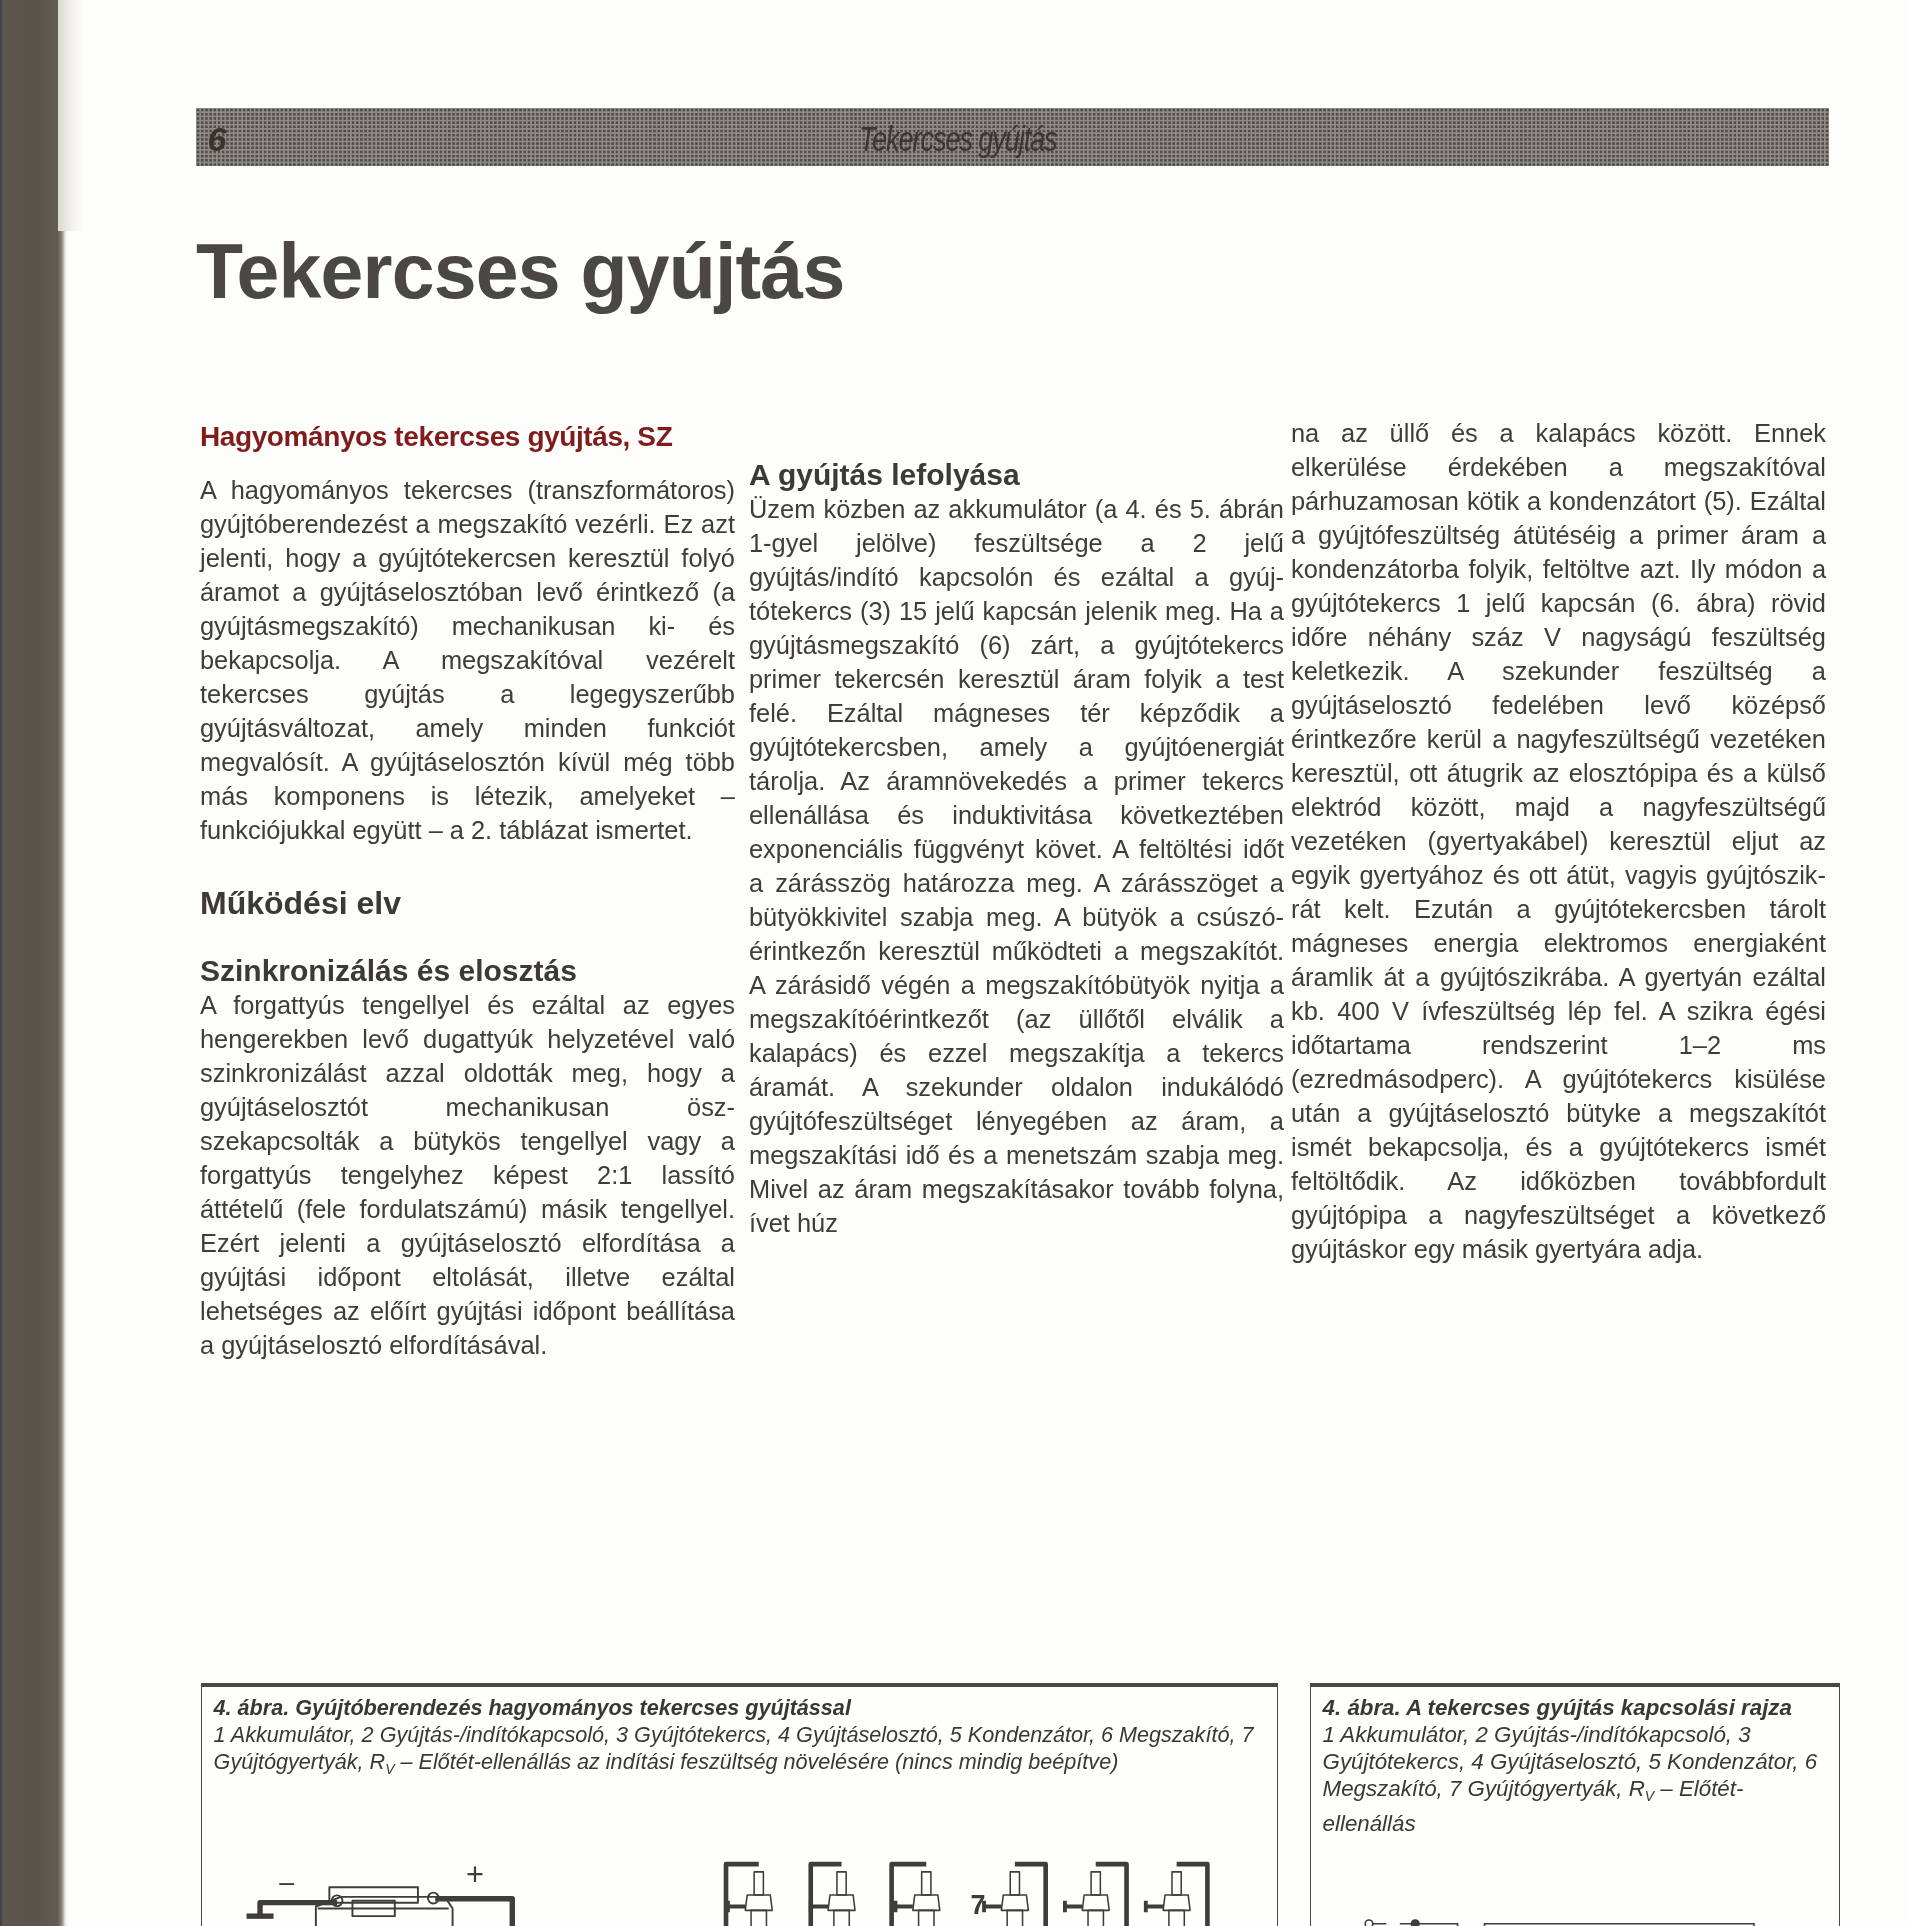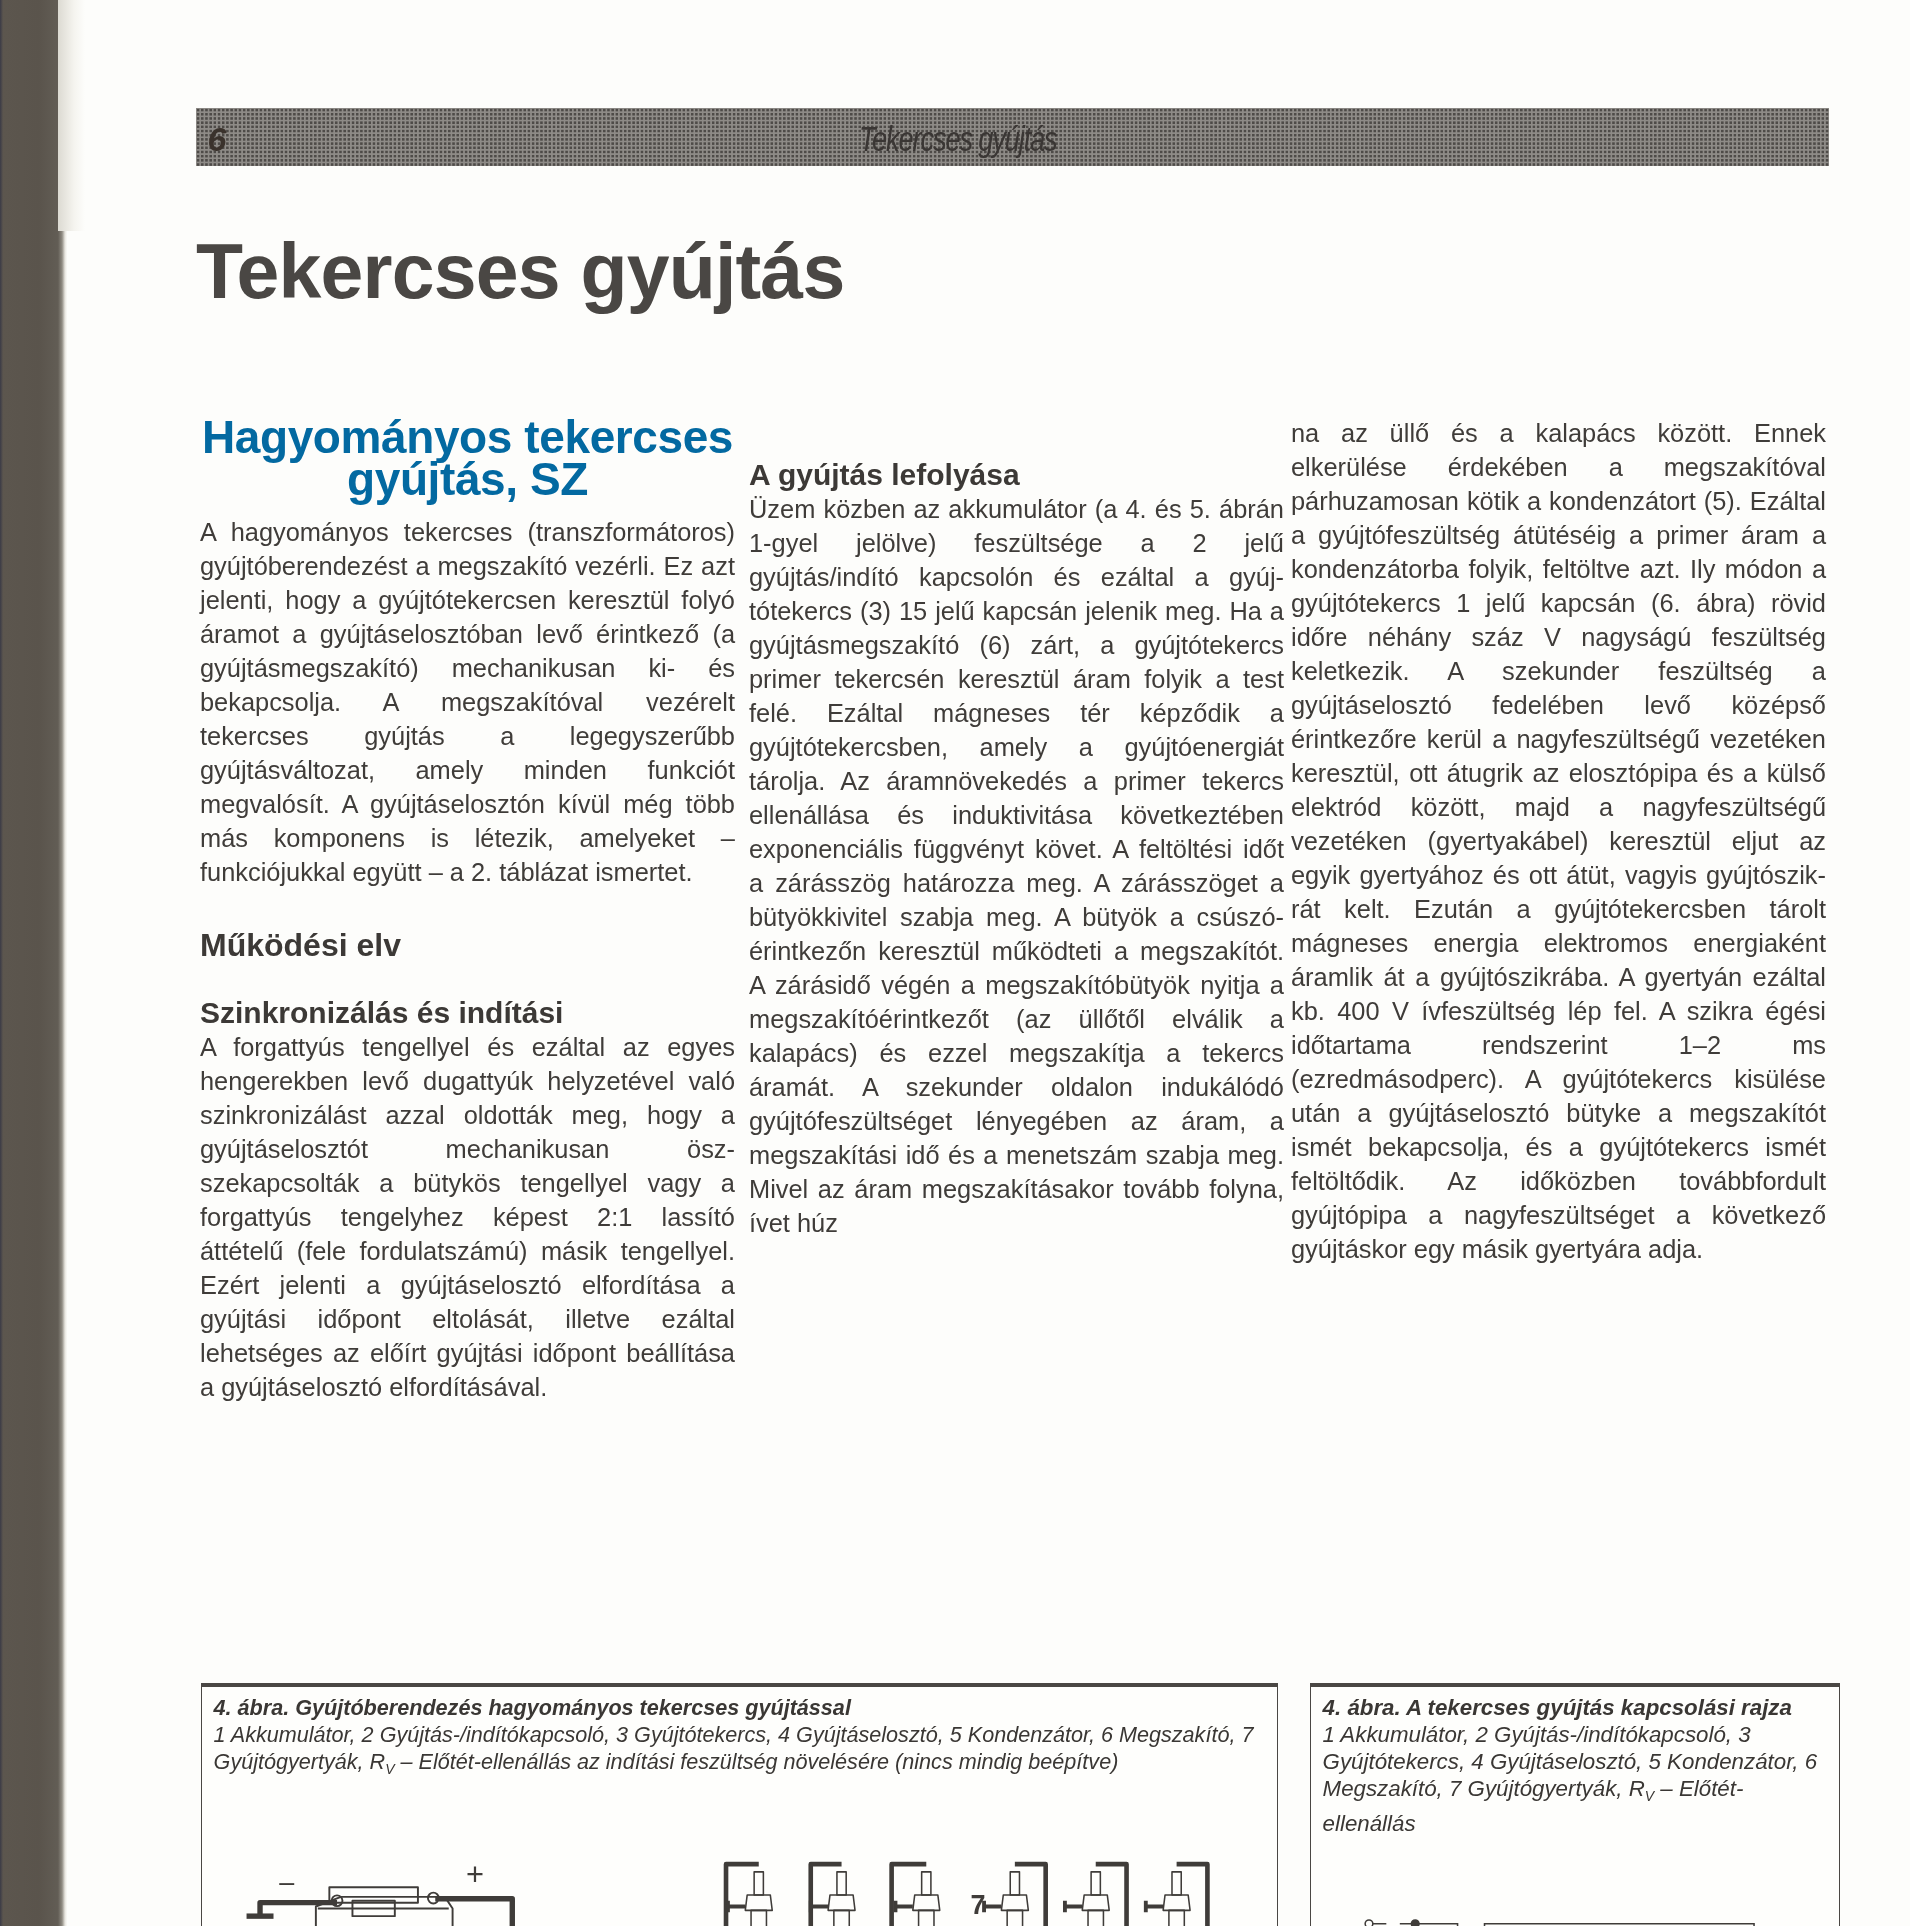--- a/index.html
+++ b/index.html
@@ -44,22 +44,22 @@
   
   .col {
     position: absolute; top: 416px; width: 535px;
     font-size: 25.4px; line-height: 34px; color: #3f3c39;
     text-align: justify; hyphens: manual;
   }
   .col-1 { left: 200px; }
   .col-2 { left: 749px; }
   .col-3 { left: 1291px; }
   .col h2 {
-    margin: 0; font-size: 46px; line-height: 42px; font-weight: bold; color: #0369a1;
-    letter-spacing: -0.4px; text-align: center;
+    margin: 0; font-size: 28px; line-height: 42px; font-weight: bold; color: #7f1d1d;
+    letter-spacing: -0.4px; text-align: left;
   }
   .col h3 {
     margin: 0; font-size: 32px; line-height: 39px; font-weight: bold; color: #3c3936; text-align: left;
   }
   .col h4 {
     margin: 0; font-size: 30px; line-height: 34px; font-weight: bold; color: #3c3936; text-align: left;
   }
   .col p { margin: 0; }
   .gap-s { height: 15.4px; }
   .gap-m { height: 42px; }
@@ -95,21 +95,21 @@
 
 <h1 class="page-title">Tekercses gyújtás</h1>
 
 <div class="col col-1">
   <h2>Hagyományos tekercses gyújtás, SZ</h2>
   <div class="gap-s"></div>
   <p>A hagyományos tekercses (transzformá­toros) gyújtóberendezést a megszakító vezérli. Ez azt jelenti, hogy a gyújtóteker­csen keresztül folyó áramot a gyújtáse­losztóban levő érintkező (a gyújtásmeg­szakító) mechanikusan ki- és bekapcsolja. A megszakítóval vezérelt tekercses gyúj­tás a legegyszerűbb gyújtásváltozat, amely minden funkciót megvalósít. A gyújtáselosztón kívül még több más kom­ponens is létezik, amelyeket – funkciójuk­kal együtt – a 2. táblázat ismertet.</p>
   <div class="gap-l"></div>
   <h3>Működési elv</h3>
   <div class="gap-l" style="height:31px"></div>
-  <h4>Szinkronizálás és indítási</h4>
+  <h4>Szinkronizálás és elosztás</h4>
   <p>A forgattyús tengellyel és ezáltal az egyes hengerekben levő dugattyúk helyzetével való szinkronizálást azzal oldották meg, hogy a gyújtáselosztót mechanikusan ösz­szekapcsolták a bütykös tengellyel vagy a forgattyús tengelyhez képest 2:1 lassító áttételű (fele fordulatszámú) másik ten­gellyel. Ezért jelenti a gyújtáselosztó elfor­dítása a gyújtási időpont eltolását, illetve ezáltal lehetséges az előírt gyújtási idő­pont beállítása a gyújtáselosztó elfordítá­sával.</p>
 </div>
 
 <div class="col col-2">
   <div class="gap-m"></div>
   <h4>A gyújtás lefolyása</h4>
   <p>Üzem közben az akkumulátor (a 4. és 5. ábrán 1-gyel jelölve) feszültsége a 2 jelű gyújtás/indító kapcsolón és ezáltal a gyúj­tótekercs (3) 15 jelű kapcsán jelenik meg. Ha a gyújtásmegszakító (6) zárt, a gyújtó­tekercs primer tekercsén keresztül áram folyik a test felé. Ezáltal mágneses tér képződik a gyújtótekercsben, amely a gyújtóenergiát tárolja. Az áramnövekedés a primer tekercs ellenállása és induktivi­tása következtében exponenciális függ­vényt követ. A feltöltési időt a zárásszög határozza meg. A zárásszöget a bütyök­kivitel szabja meg. A bütyök a csúszó­érintkezőn keresztül működteti a megsza­kítót. A zárásidő végén a megszakítóbü­työk nyitja a megszakítóérintkezőt (az ül­lőtől elválik a kalapács) és ezzel megsza­kítja a tekercs áramát. A szekunder olda­lon indukálódó gyújtófeszültséget lénye­gében az áram, a megszakítási idő és a menetszám szabja meg. Mivel az áram megszakításakor tovább folyna, ívet húz­</p>
 </div>
 
 <div class="col col-3">

